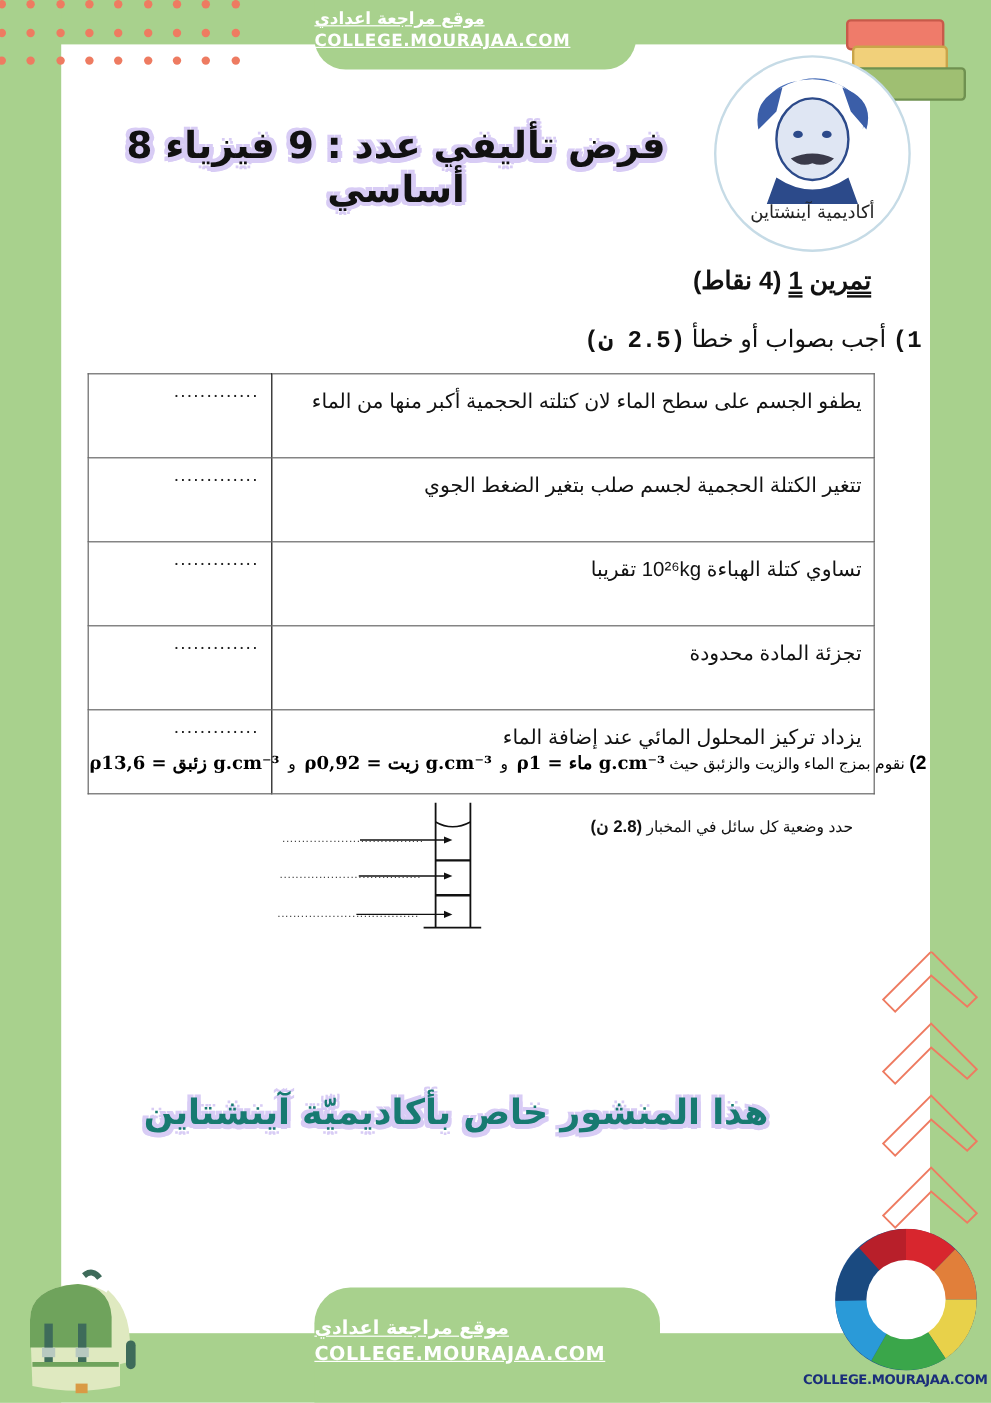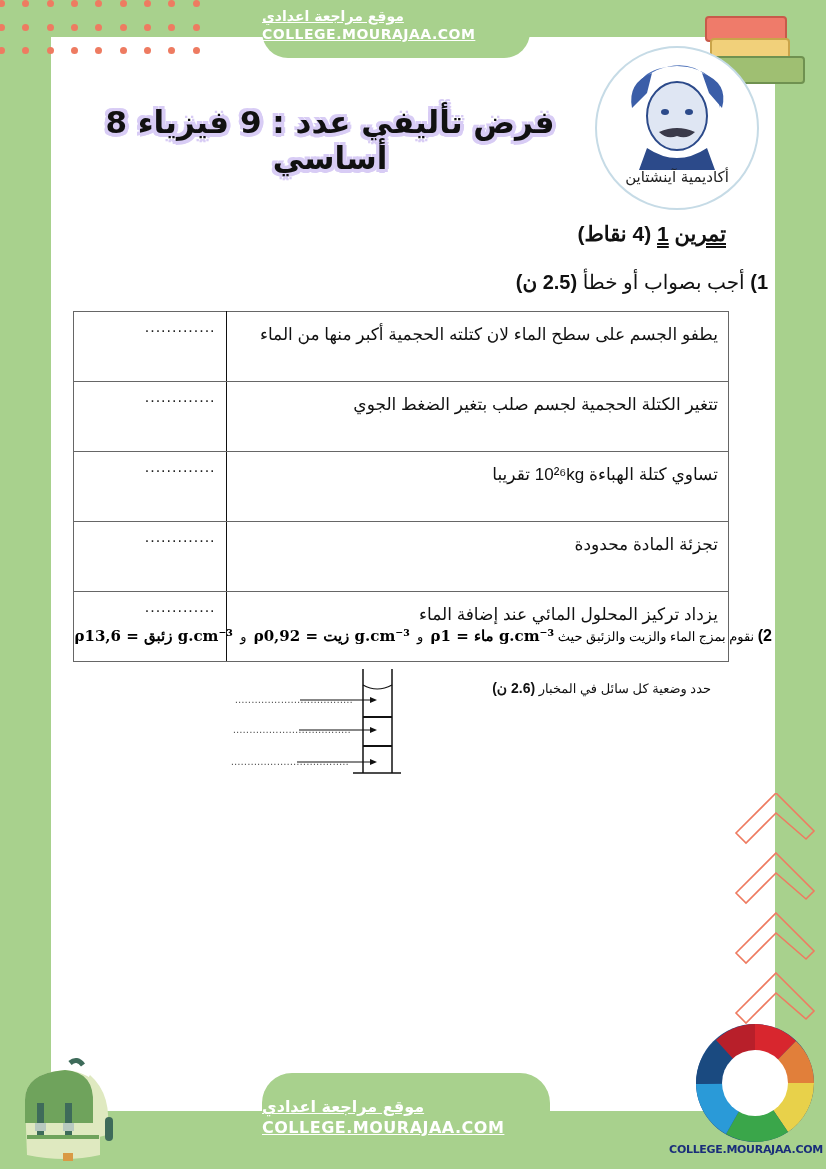--- a/index.html
+++ b/index.html
@@ -36,21 +36,21 @@
   #logo-caption {
     position:absolute; left:0; width:100%; bottom:22px; text-align:center; direction:rtl;
     font-family:"DejaVu Sans", sans-serif; font-size:15px; color:#222;
   }
   .book { position:absolute; border-radius:4px; }
   #ex-title {
     position:absolute; right:100px; top:222px; font-size:21px; font-weight:bold; direction:rtl; color:#111;
   }
   #ex-title .u { text-decoration:underline double; }
   #q1 { position:absolute; right:58px; top:270px; font-size:20px; direction:rtl; color:#111; }
-  #q1 b { font-weight:bold; }
+  #q1 b { font-weight:bold;font-family:Liberation Mono, monospace; }
 
   table#tf {
     position:absolute; left:73px; top:311px; width:656px; border-collapse:collapse;
   }
   #tf td { border:1.5px solid #666; height:57px; vertical-align:top; }
   #tf td.stmt { direction:rtl; text-align:right; padding:12px 10px 0 10px; font-size:17px; color:#111; width:490px; }
   #tf td.ans { width:143px; text-align:right; padding:6px 10px 0 0; font-size:16px; letter-spacing:1px; color:#222; border-right:1.5px solid #111; }
 
   #q2 {
     position:absolute; left:48px; top:627px; width:724px; white-space:nowrap; direction:rtl;
@@ -183,21 +183,21 @@
   <span>نقوم بمزج الماء والزيت والزئبق حيث</span>
   <span class="math" dir="ltr">ρماء = 1 g.cm⁻³</span>
   &nbsp;<span>و</span>&nbsp;
   <span class="math" dir="ltr">ρزيت = 0,92 g.cm⁻³</span>
   &nbsp;<span>و</span>&nbsp;
   <span class="math" dir="ltr">ρزئبق = 13,6 g.cm⁻³</span>
 </div>
 
 <div id="q2-sub">
   <span>حدد وضعية كل سائل في المخبار</span>
-  <b>(2.6 ن)</b>
+  <b>(2.8 ن)</b>
 </div>
 
 <svg id="cylinder" viewBox="0 0 190 112">
   <line x1="138" y1="2" x2="138" y2="106" stroke="#111" stroke-width="1.5"></line>
   <line x1="167" y1="2" x2="167" y2="106" stroke="#111" stroke-width="1.5"></line>
   <path d="M138 18 Q152 26 167 18" fill="none" stroke="#111" stroke-width="1.2"></path>
   <line x1="138" y1="50" x2="167" y2="50" stroke="#111" stroke-width="2"></line>
   <line x1="138" y1="79" x2="167" y2="79" stroke="#111" stroke-width="2"></line>
   <line x1="128" y1="106" x2="176" y2="106" stroke="#111" stroke-width="1.5"></line>
   <line x1="75" y1="33" x2="145" y2="33" stroke="#111" stroke-width="1.2"></line>
@@ -214,20 +214,21 @@
 <svg id="chevrons" viewBox="0 0 84 255">
   <g fill="none" stroke="#ee7b61" stroke-width="1.6">
     <path d="M42 0 L80 38 L72 46 L42 20 L12 50 L2 40 Z"></path>
     <path d="M42 60 L80 98 L72 106 L42 80 L12 110 L2 100 Z"></path>
     <path d="M42 120 L80 158 L72 166 L42 140 L12 170 L2 160 Z"></path>
     <path d="M42 180 L80 218 L72 226 L42 200 L12 230 L2 220 Z"></path>
   </g>
 </svg>
 
 <div id="notice">
+  <div>هذا المنشور خاص بأكاديميّة آينشتاين</div>
 </div>
 
 <svg id="backpack" viewBox="0 0 100 110">
   <path d="M55 8 Q62 2 68 10" fill="none" stroke="#3e6b5a" stroke-width="5"></path>
   <path d="M75 20 Q98 40 92 80 L84 82 Q88 45 70 28Z" fill="#dfe9c0"></path>
   <rect x="90" y="62" width="8" height="24" rx="4" fill="#3e6b5a"></rect>
   <path d="M10 45 Q10 18 50 15 Q85 18 85 45 L85 100 Q50 108 12 100Z" fill="#dfe9c0"></path>
   <path d="M10 45 Q10 18 50 15 Q80 17 78 50 L78 68 L10 68Z" fill="#6fa35c"></path>
   <rect x="22" y="48" width="7" height="32" fill="#3e6b5a"></rect>
   <rect x="50" y="48" width="7" height="32" fill="#3e6b5a"></rect>

